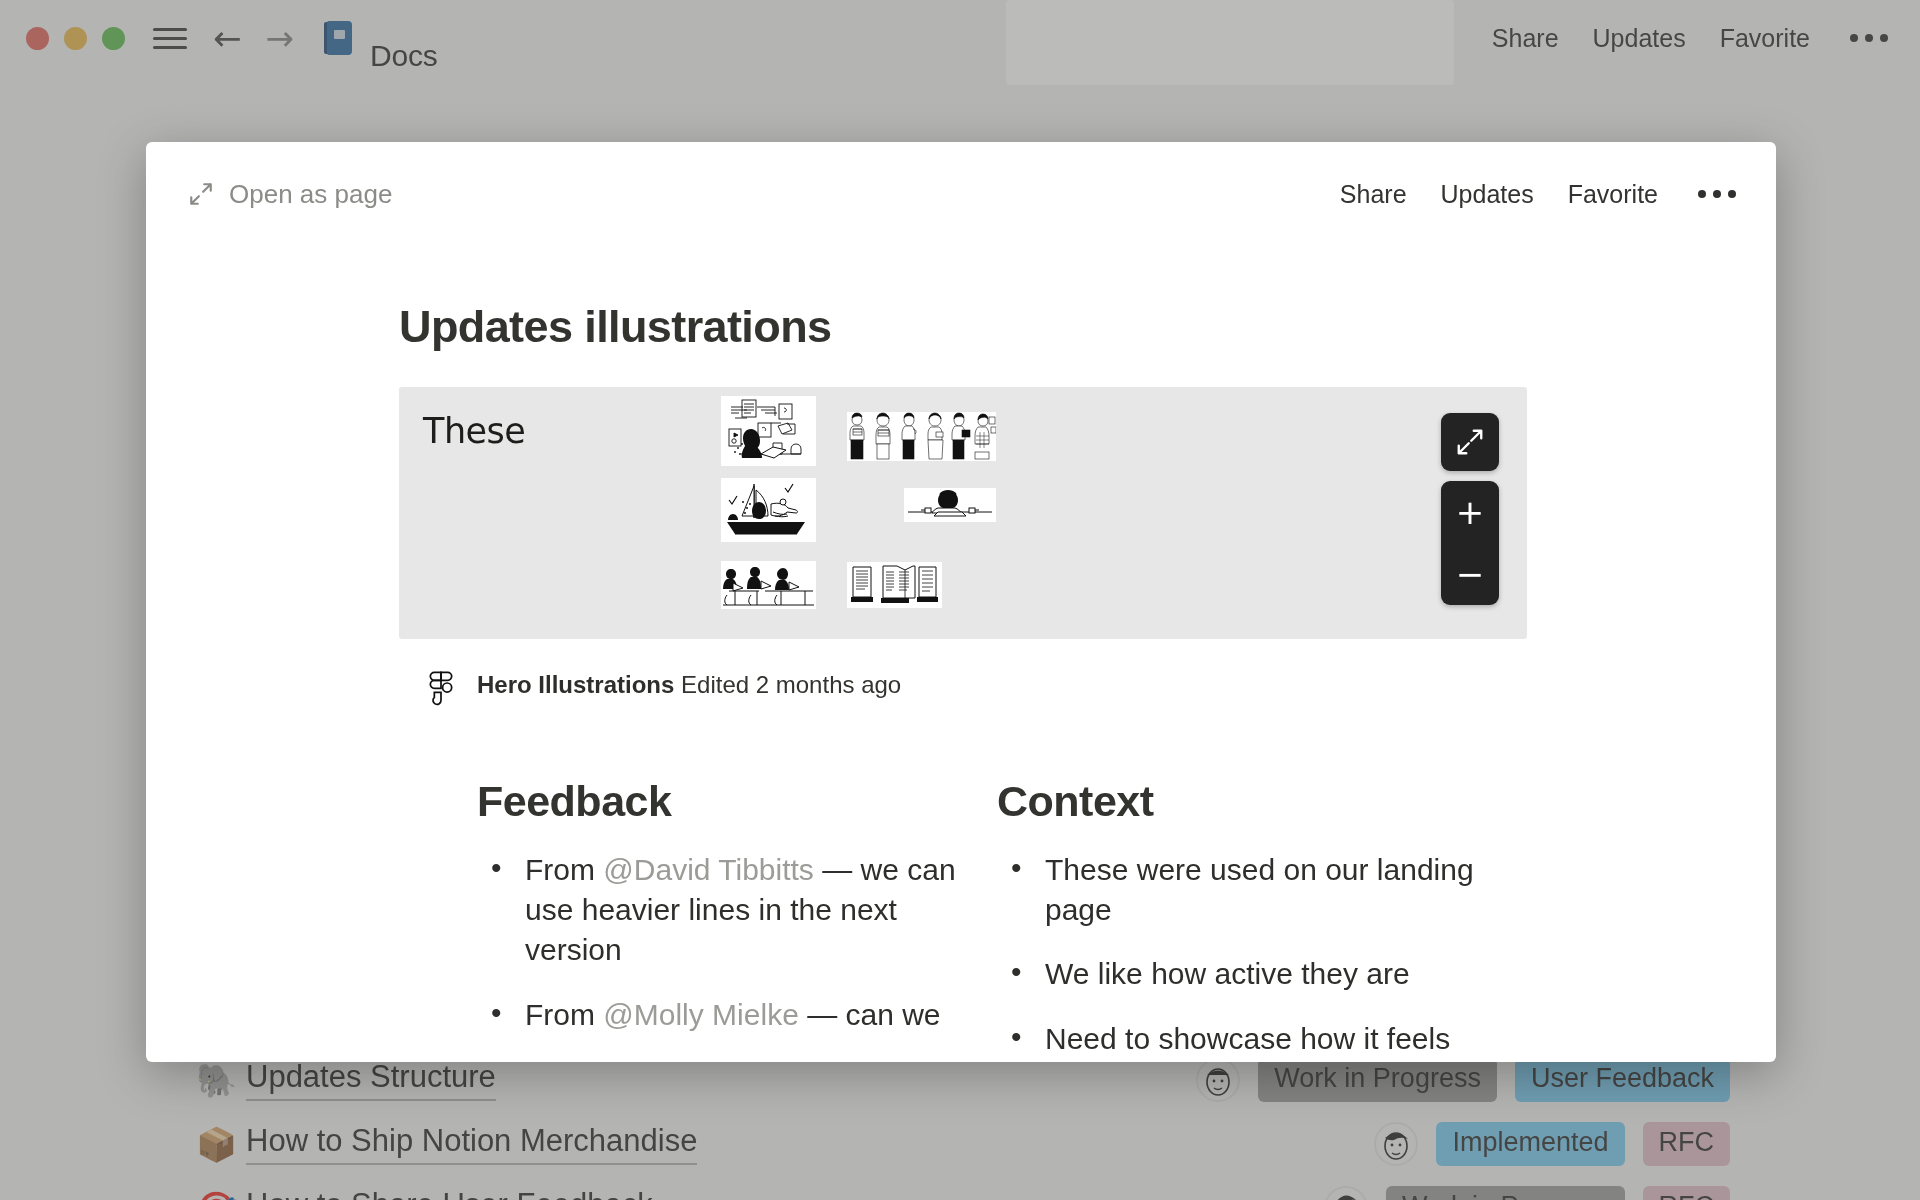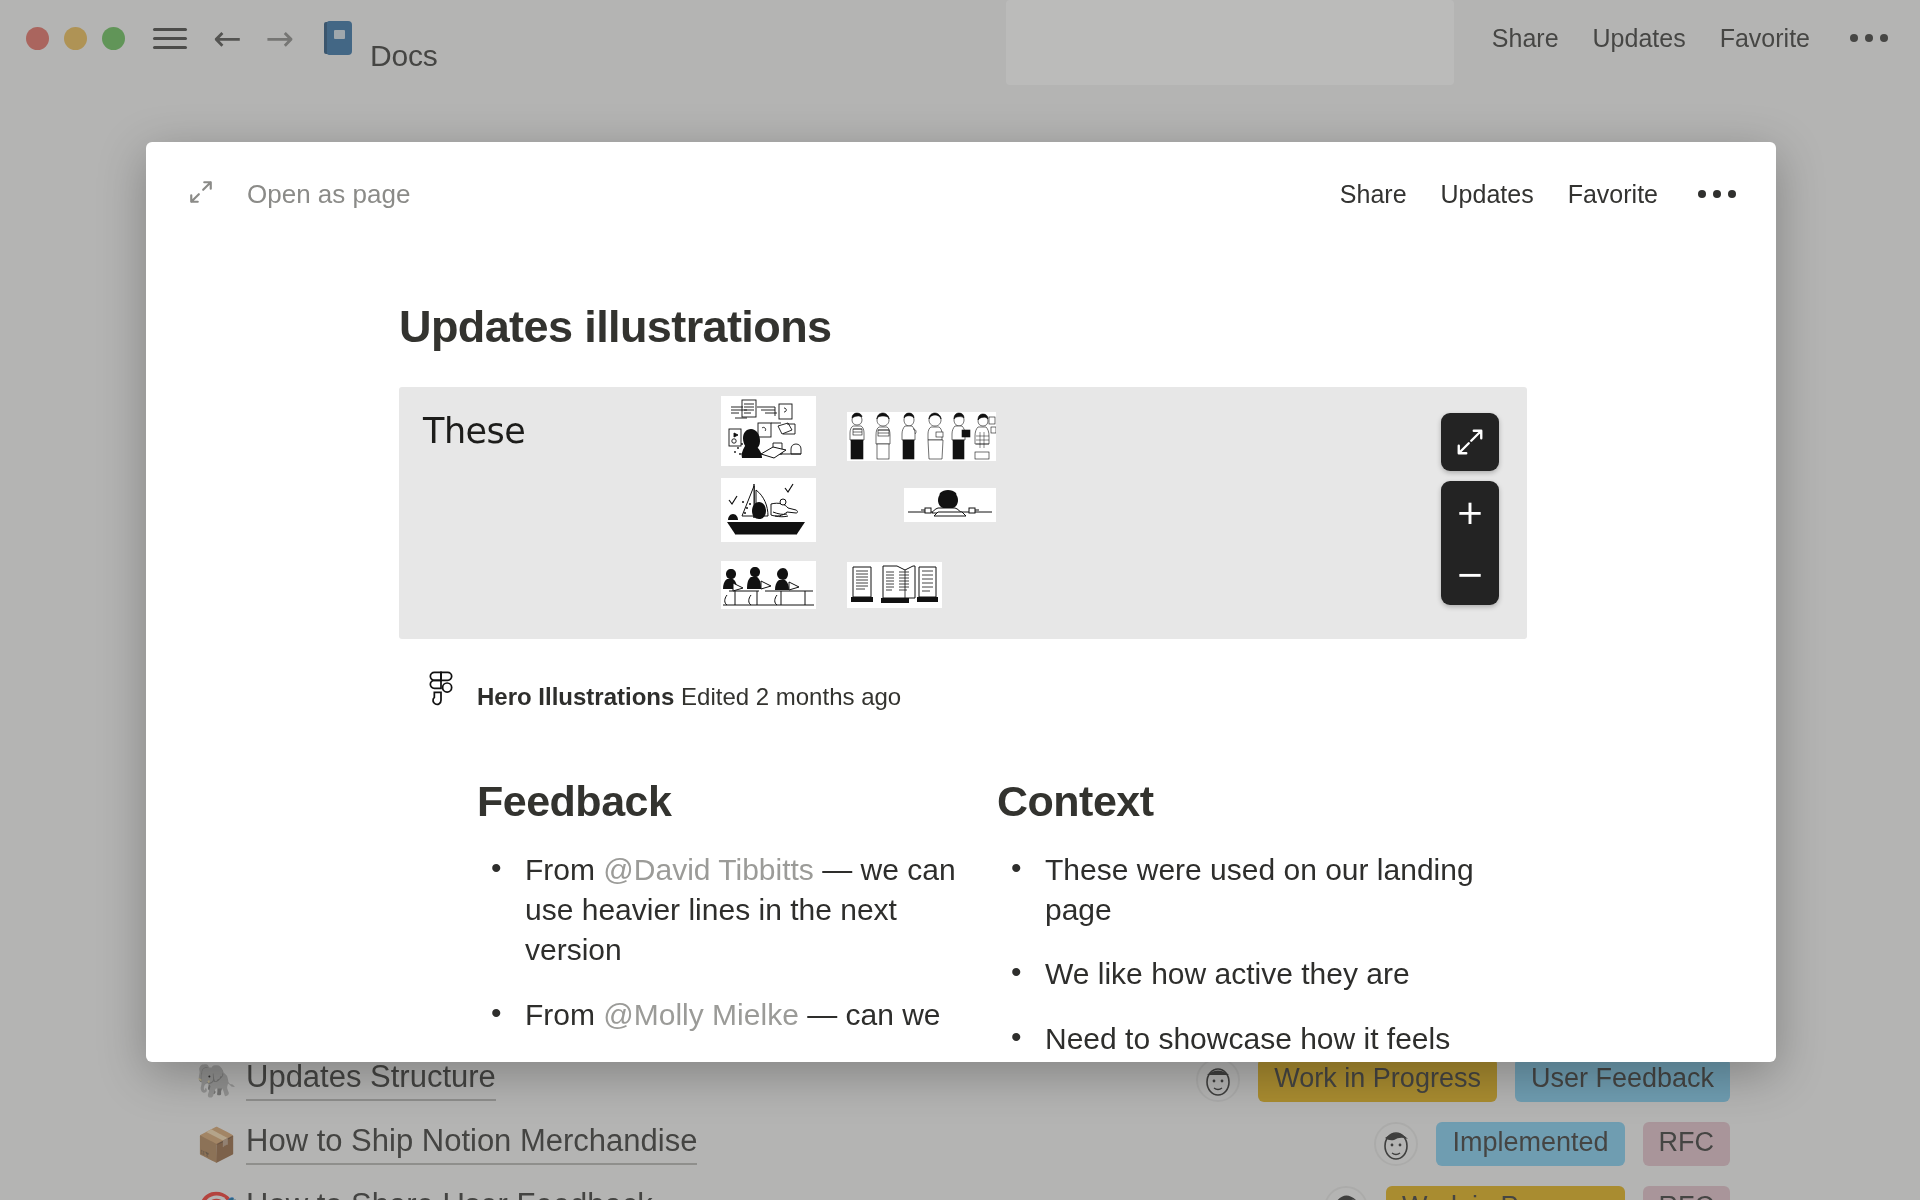--- a/index.html
+++ b/index.html
@@ -179,21 +179,21 @@
   }
   .avatar svg { display: block; }
   .tag {
     font-size: 27px;
     padding: 4px 16px 7px;
     border-radius: 6px;
     white-space: nowrap;
     color: #2e2e2c;
     line-height: 1.25;
   }
-  .tag.pink    { background: #eab308; }
+  .tag.pink    { background: #a3a3a3; }
   .tag.rose    { background: #ebc5d0; text-align: center; }
   .tag.sage    { background: #7dd3fc; }
 
   
   .overlay {
     position: absolute;
     inset: 0;
     background: rgba(96,96,94,0.47);
     z-index: 5;
   }
@@ -214,22 +214,22 @@
 
   .modal-header {
     position: relative;
     height: 104px;
     display: flex;
     align-items: center;
     padding: 0 40px 0 42px;
   }
   .open-as-page {
     display: flex;
-    align-items: flex-start;
-    gap: 33px;
+    align-items: center;
+    gap: 15px;
     color: #8b8b88;
     font-size: 26px;
   }
   .expand-arrows {
     width: 26px; height: 26px;
     display: block;
   }
   .modal-header .spacer { flex: 1; }
   .modal-actions {
     display: flex;
@@ -326,21 +326,21 @@
     justify-content: center;
     font-size: 34px;
     line-height: 1;
     color: #ffffff;
     font-family: "DejaVu Sans", sans-serif;
   }
 
   
   .figma-caption {
     display: flex;
-    align-items: flex-end;
+    align-items: flex-start;
     gap: 22px;
     margin-top: 32px;
     margin-left: 28px;
   }
   .figma-logo { width: 28px; height: 40px; display: block; }
   .cap-text { font-size: 24px; color: #2e2e2c; }
   .cap-text b { font-weight: bold; }
   .cap-text span.light { color: #33332f; }
 
   

